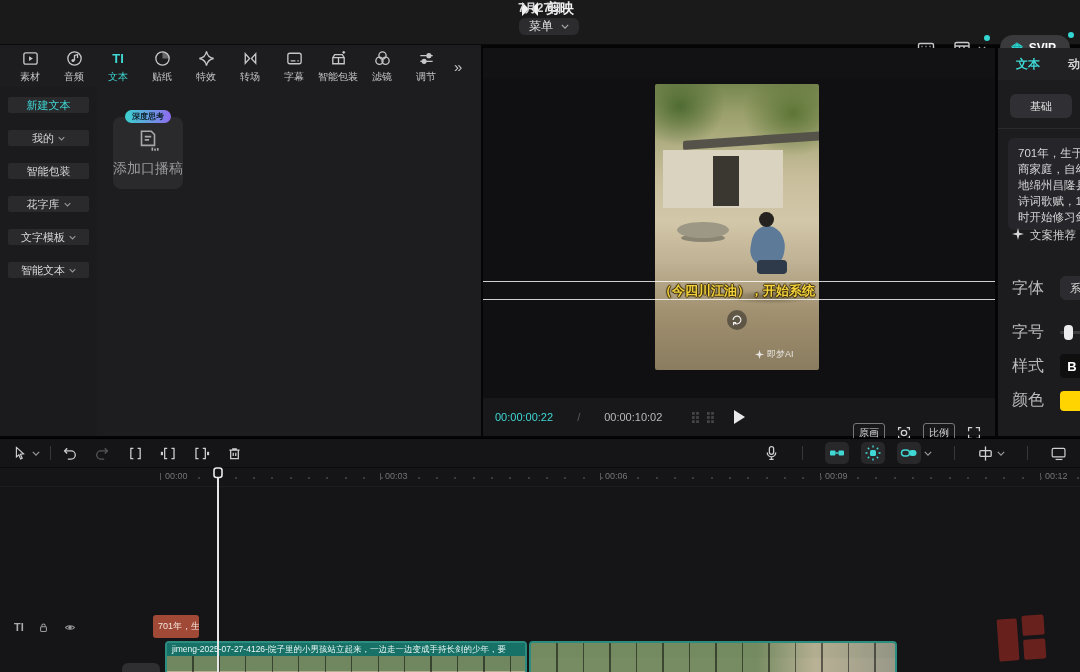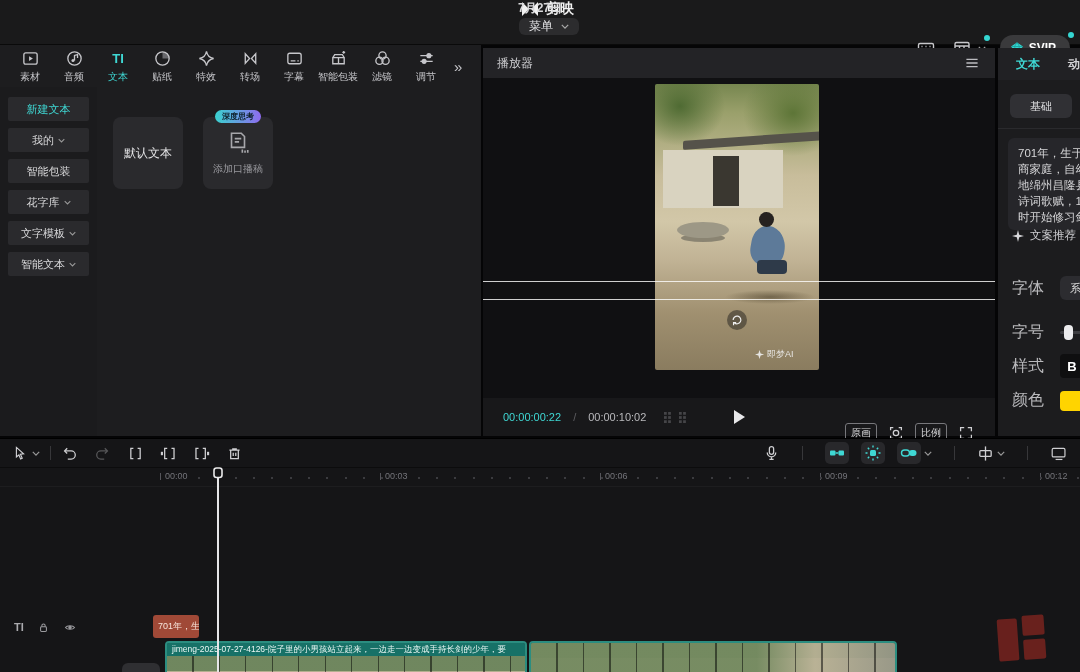--- a/index.html
+++ b/index.html
@@ -16,27 +16,27 @@
   .dot{position:absolute;top:-3px;right:-4px;width:6px;height:6px;border-radius:50%;background:#35d6d2;}
   .svip{position:relative;height:26px;background:#3a3a3c;border-radius:13px;display:flex;align-items:center;gap:5px;padding:0 14px 0 10px;color:#fff;font-weight:bold;font-size:12px;}
   
   .panel-left{position:absolute;left:0;top:45px;width:481px;height:391px;background:#1d1d1f;}
   .media-tabs{height:42px;display:flex;align-items:center;padding:0 8px;border-bottom:1px solid #141415;}
   .mtab{width:44px;display:flex;flex-direction:column;align-items:center;gap:2px;color:#c4c4c8;font-size:10px;}
   .mtab .ti{font-weight:bold;font-size:13px;line-height:19px;color:#c4c4c8;}
   .mtab.active,.mtab.active .ti{color:#3fd8d4;}
   .more-tabs{margin-left:6px;color:#c4c4c8;font-size:15px;}
   .sidebar{position:absolute;left:0;top:42px;width:97px;bottom:0;background:#1b1b1d;padding:10px 8px;box-sizing:border-box;}
-  .side-btn{height:24px;margin-bottom:7px;background:#2a2a2d;border-radius:2px;display:flex;align-items:center;justify-content:center;gap:4px;font-size:11px;color:#d8d8da;}
+  .side-btn{height:16px;margin-bottom:17px;background:#2a2a2d;border-radius:2px;display:flex;align-items:center;justify-content:center;gap:4px;font-size:11px;color:#d8d8da;}
   .side-btn.active{color:#3fd8d4;}
   .add-text{position:absolute;left:97px;top:42px;right:0;bottom:0;background:#1d1d1f;padding:14px 16px;box-sizing:border-box;}
   .section-title{font-size:11px;color:#c9c9cd;}
   .cards{display:flex;gap:20px;margin-top:16px;}
   .card{position:relative;width:70px;height:72px;background:#2a2a2d;border-radius:8px;display:flex;flex-direction:column;align-items:center;justify-content:center;gap:6px;}
-  .card .clabel{font-size:10px;color:#9a9a9f;}
+  .card .clabel{font-size:14px;color:#9a9a9f;}
   .card.default .clabel{font-size:12px;color:#e4e4e6;}
   .badge{position:absolute;top:-7px;left:50%;transform:translateX(-50%);background:linear-gradient(90deg,#3ad2cf,#8f6bf0);color:#10222c;font-size:8px;padding:1px 7px;border-radius:8px;white-space:nowrap;font-weight:bold;}
   
   .panel-player{position:absolute;left:483px;top:48px;width:512px;height:388px;background:#121214;}
   .player-head{height:30px;background:#232326;display:flex;align-items:center;padding:0 14px;font-size:12px;color:#cfcfd2;}
   .player-head .ico{margin-left:auto;}
   .player-body{position:absolute;top:30px;left:0;right:0;bottom:38px;background:#101012;overflow:hidden;}
   .video{position:absolute;left:172px;top:6px;width:164px;height:286px;border-radius:2px;overflow:hidden;
     background:linear-gradient(180deg,#76864f 0%,#9aa06b 10%,#c8bd9b 32%,#d2c7a8 48%,#c0b294 62%,#a09070 80%,#8a7c5f 100%);}
   .foliage-l{position:absolute;left:-20px;top:-18px;width:90px;height:80px;border-radius:50%;background:radial-gradient(closest-side,#4f6b33,rgba(79,107,51,0));}
@@ -47,38 +47,38 @@
   .bench{position:absolute;left:22px;top:138px;width:52px;height:16px;background:#9d9886;border-radius:50%;box-shadow:0 8px 0 -4px #8a8472;}
   .child-body{position:absolute;left:96px;top:142px;width:34px;height:40px;background:#5d7a99;border-radius:45% 55% 40% 40%;transform:rotate(10deg);}
   .child-head{position:absolute;left:104px;top:128px;width:15px;height:15px;background:#262220;border-radius:50%;}
   .child-leg{position:absolute;left:102px;top:176px;width:30px;height:14px;background:#2e3a49;border-radius:4px;}
   .ground-shadow{position:absolute;left:70px;bottom:66px;width:90px;height:14px;background:radial-gradient(closest-side,rgba(60,50,30,.5),rgba(60,50,30,0));}
   .guide-line{position:absolute;left:0;right:0;height:1px;background:rgba(255,255,255,.8);}
   .subtitle-overlay{position:absolute;top:204px;left:120px;width:268px;text-align:center;font-size:13px;font-weight:bold;color:#f2d13d;
     text-shadow:1px 0 1px #3a2c07,-1px 0 1px #3a2c07,0 1px 1px #3a2c07,0 -1px 1px #3a2c07;white-space:nowrap;}
   .loop-btn{position:absolute;top:232px;left:244px;width:20px;height:20px;border-radius:50%;background:rgba(20,20,20,.45);display:flex;align-items:center;justify-content:center;color:#eee;font-size:12px;}
   .vid-watermark{position:absolute;top:270px;left:272px;display:flex;align-items:center;gap:3px;color:#f0f0f0;font-size:9px;opacity:.9;}
-  .player-foot{position:absolute;left:0;right:0;bottom:0;height:38px;background:#18181a;display:flex;align-items:center;padding:0 20px;gap:12px;}
+  .player-foot{position:absolute;left:0;right:0;bottom:0;height:38px;background:#18181a;display:flex;align-items:center;padding:0 12px;gap:24px;}
   .tc-cur{color:#3fd8d4;font-size:11px;}
   .tc-sep{color:#5e5e62;font-size:11px;}
   .tc-dur{color:#b9b9bc;font-size:11px;}
   .foot-grids{display:flex;gap:4px;margin-left:6px;opacity:.55;}
   .play-btn{position:absolute;left:50%;transform:translateX(-50%);}
   .foot-right{margin-left:auto;display:flex;align-items:center;gap:10px;margin-top:32px;}
   .pill-btn{height:18px;border:1px solid #77777b;border-radius:3px;color:#d8d8da;font-size:10px;display:flex;align-items:center;padding:0 5px;}
   
   .panel-inspector{position:absolute;left:998px;top:48px;width:82px;height:388px;background:#1c1c1e;overflow:hidden;}
   .insp-inner{position:relative;width:300px;height:100%;}
   .insp-tabs{height:32px;display:flex;gap:28px;align-items:center;padding:0 18px;background:#212124;}
   .insp-tab{font-size:12px;color:#d2d2d5;font-weight:bold;}
   .insp-tab.active{color:#3fd8d4;}
   .basic-pill{position:absolute;left:12px;top:46px;width:62px;height:24px;background:#303034;border-radius:6px;display:flex;align-items:center;justify-content:center;font-size:11px;color:#e0e0e2;}
   .insp-sep{position:absolute;left:0;top:80px;width:100%;height:1px;background:#2a2a2d;}
   .insp-textarea{position:absolute;left:10px;top:90px;width:270px;height:78px;background:#26262a;border-radius:6px;padding:7px 10px;font-size:11.5px;line-height:16px;color:#d6d6d8;overflow:hidden;}
-  .recommend{position:absolute;left:14px;top:180px;display:flex;align-items:center;gap:6px;font-size:11.5px;color:#cfcfd2;}
+  .recommend{position:absolute;left:14px;top:180px;display:flex;align-items:flex-start;gap:6px;font-size:11.5px;color:#cfcfd2;}
   .insp-row{position:absolute;left:14px;display:flex;align-items:center;}
   .insp-label{width:48px;font-size:16px;color:#b9b9bc;}
   .font-pill{width:160px;height:24px;background:#2c2c30;border-radius:6px;display:flex;align-items:center;padding:0 10px;font-size:11px;color:#ddd;}
   .slider{position:relative;width:160px;height:3px;background:#3c3c40;border-radius:2px;}
   .slider-knob{position:absolute;left:4px;top:-6px;width:9px;height:15px;background:#ececee;border-radius:4px;}
   .bold-btn{width:24px;height:24px;background:#0f0f10;border-radius:4px;color:#fff;font-weight:bold;font-size:13px;display:flex;align-items:center;justify-content:center;}
   .color-swatch{width:150px;height:20px;background:#ffd400;border-radius:4px;}
   
   .timeline{position:absolute;left:0;top:438px;width:1080px;height:234px;background:#151517;border-top:1px solid #000;box-sizing:border-box;}
   .tl-toolbar{display:flex;align-items:center;height:28px;padding:0 12px;border-bottom:1px solid #0c0c0d;}
@@ -293,62 +293,52 @@
           <span class="ico">
             <svg width="7" height="5" viewBox="0 0 10 6">
               <path d="M1 1 L5 5 L9 1" stroke="#999" stroke-width="1.5" fill="none"></path>
             </svg>
           </span>
         </div>
     </div>
 
     <div class="add-text">
       <div class="cards">
-        <div class="card default">
-          <span class="clabel">默认文本</span>
-        </div>
         <div class="card">
           <span class="badge">深度思考</span>
           <span class="ico">
               <svg width="26" height="26" viewBox="0 0 24 24" stroke="#a7a7ab" stroke-width="1.5" fill="none">
                 <path d="M6 3 H15 L18 6 V16 H6 Z"></path>
                 <path d="M9 8 H15 M9 11 H13"></path>
                 <path d="M16 18 v3 M18.5 19 v2 M21 18.5 v2.5"></path>
               </svg>
             </span>
           <span class="clabel">添加口播稿</span>
         </div>
       </div>
     </div>
   </div>
 
   <div class="panel-player">
-    <div class="player-head">
-      <span>播放器</span>
-      <span class="ico">
-          <svg width="18" height="16" viewBox="0 0 20 20" stroke="#bdbdc1" stroke-width="1.6" fill="none">
-            <path d="M3 5.5 H17 M3 10 H17 M3 14.5 H17"></path>
-          </svg>
-        </span>
-    </div>
     <div class="player-body">
       <div class="video">
         <div class="foliage-l"></div>
         <div class="foliage-r"></div>
         <div class="roof"></div>
         <div class="wall"></div>
         <div class="door"></div>
         <div class="bench"></div>
         <div class="ground-shadow"></div>
         <div class="child-body"></div>
         <div class="child-head"></div>
         <div class="child-leg"></div>
       </div>
       <div class="guide-line" style="top:203px"></div>
       <div class="guide-line" style="top:221px"></div>
+      <div class="subtitle-overlay">（今四川江油），开始系统</div>
       <div class="loop-btn">
         <svg width="12" height="12" viewBox="0 0 14 14" stroke="#eee" stroke-width="1.4" fill="none">
             <path d="M2.5 7 a4.5 4.5 0 1 1 1.4 3.2 M3 13 V10 H6"></path>
           </svg>
       </div>
       <div class="vid-watermark">
         <span class="ico">
             <svg width="9" height="9" viewBox="0 0 10 10">
               <path d="M5 0 L6.2 3.8 L10 5 L6.2 6.2 L5 10 L3.8 6.2 L0 5 L3.8 3.8 Z" fill="#f0f0f0"></path>
             </svg>

